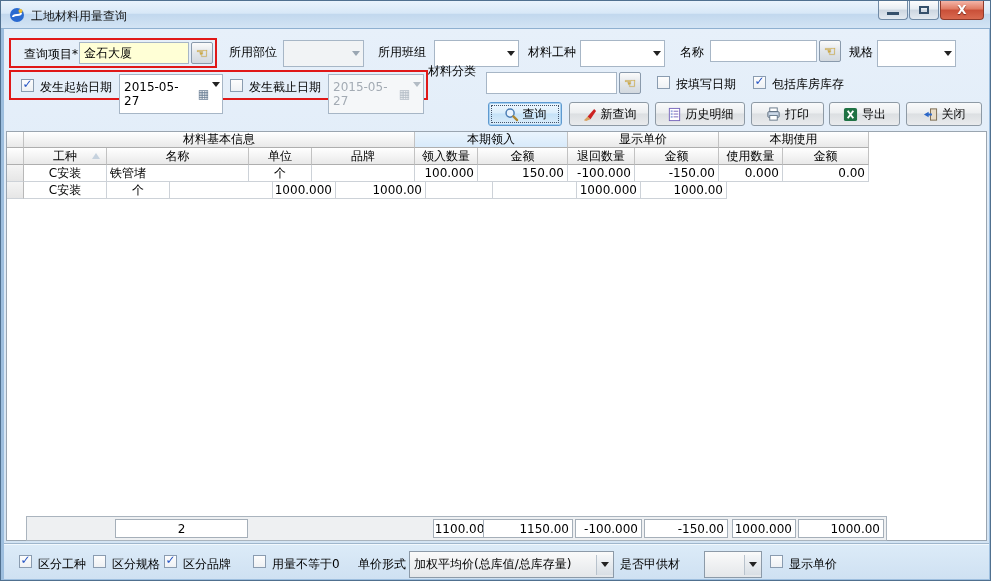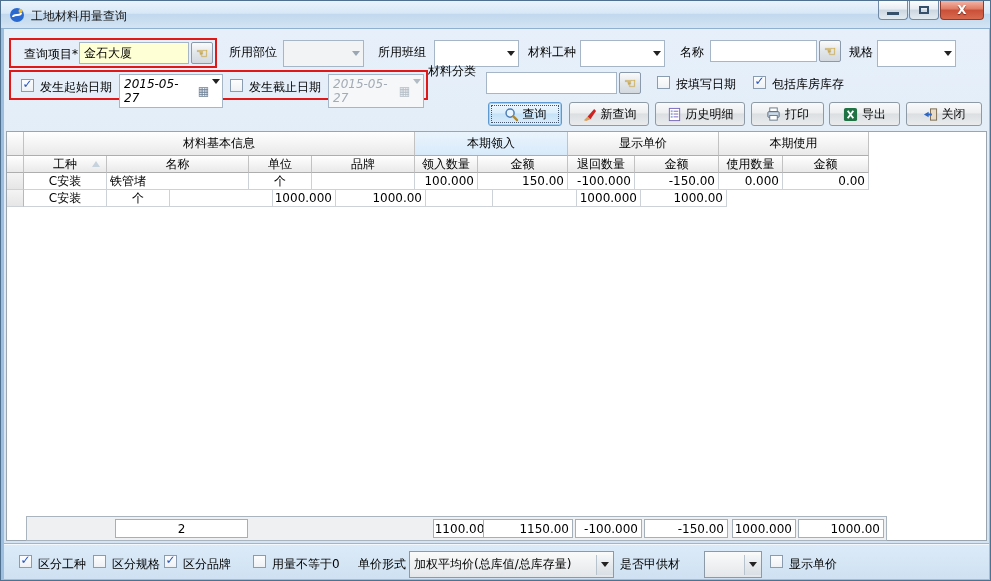--- a/index.html
+++ b/index.html
@@ -51,42 +51,42 @@
   .combo.classic { background:linear-gradient(#fafafa,#e4e7ea); border:1px solid #8c9aa8; }
   .combo.classic .arrzone { margin-left:auto; width:17px; height:20px; border-left:1px solid #b8c2cc;
     display:flex; align-items:center; justify-content:center;
     background:linear-gradient(#f4f6f8,#d9dfe5); }
 
   .cb { position:absolute; width:13px; height:13px; background:linear-gradient(#fdfdfd,#eef1f4);
     border:1px solid #8a9cb0; font-size:12px; line-height:10px; color:#2353c4; font-weight:bold;
     text-align:center; cursor:pointer; }
   .cb span { position:relative; top:-1px; }
 
-  .datebox { position:absolute; height:34px; background:#fff; border:1px solid #a7b6c6;
-    display:flex; align-items:center; padding:0 2px 0 4px;font-style:italic; }
+  .datebox { position:absolute; height:40px; background:#fff; border:1px solid #a7b6c6;
+    display:flex; align-items:center; padding:0 2px 0 4px; }
   .datebox .cal { color:#6b7f95; font-size:12px; margin-left:4px; }
   .datebox .arr { margin-left:3px; }
   .datebox.disabled { background:#f5f7f9; color:#a3abb4; }
   .datebox.disabled .cal { color:#b3bcc5; }
   .datebox.disabled .tri-down { border-top-color:#b3bcc5; }
 
   
   .btn { position:absolute; height:24px; border:1px solid #8e9aa5; border-radius:3px;
     background:linear-gradient(#f9fafb,#eceef0 45%,#dcdfe2 50%,#e9ebed);
     display:flex; align-items:center; justify-content:center; gap:4px; font-size:12px; cursor:pointer; }
   .btn svg { width:15px; height:15px; }
   .btn.focused { border-color:#5e9ad0; box-shadow:0 0 0 1px #a8d0f0 inset; outline:1px dotted #44546a; outline-offset:-4px;
     background:linear-gradient(#f0f8fe,#dbeefb 45%,#c5e2f7 50%,#ddeefb); }
 
   
   .table-area { position:absolute; left:2px; top:102px; width:981px; height:410px; background:#fff;
     border:1px solid #9aa5b0; }
   .trow { display:flex; }
   .hcell { background:linear-gradient(#ffffff,#e9e9e9); border-right:1px solid #c2c2c2; border-bottom:1px solid #aeaeae;
-    display:flex; align-items:center; justify-content:center; height:24px; font-size:12px; position:relative; }
+    display:flex; align-items:center; justify-content:center; height:16px; font-size:12px; position:relative; }
   .hcell.hl { background:linear-gradient(#eaf4fd,#d8eafa); }
   .hcell2 { height:17px; }
   .c0{width:17px} .c1{width:83px} .c2{width:142px} .c3{width:63px} .c4{width:103px}
   .c5{width:63px} .c6{width:90px} .c7{width:67px} .c8{width:84px} .c9{width:64px} .c10{width:86px}
   .g-basic{width:391px} .g-recv{width:153px} .g-ret{width:151px} .g-used{width:150px}
   .dcell { height:17px; border-right:1px solid #cdd2d8; border-bottom:1px solid #cdd2d8; font-size:12px;
     display:flex; align-items:center; padding:0 3px; background:#fff; }
   .dcell.sel { background:linear-gradient(#f4f4f4,#e6e6e6); border-right:1px solid #b8b8b8; }
   .dcell.num { justify-content:flex-end; }
   .dcell.ctr { justify-content:center; }

